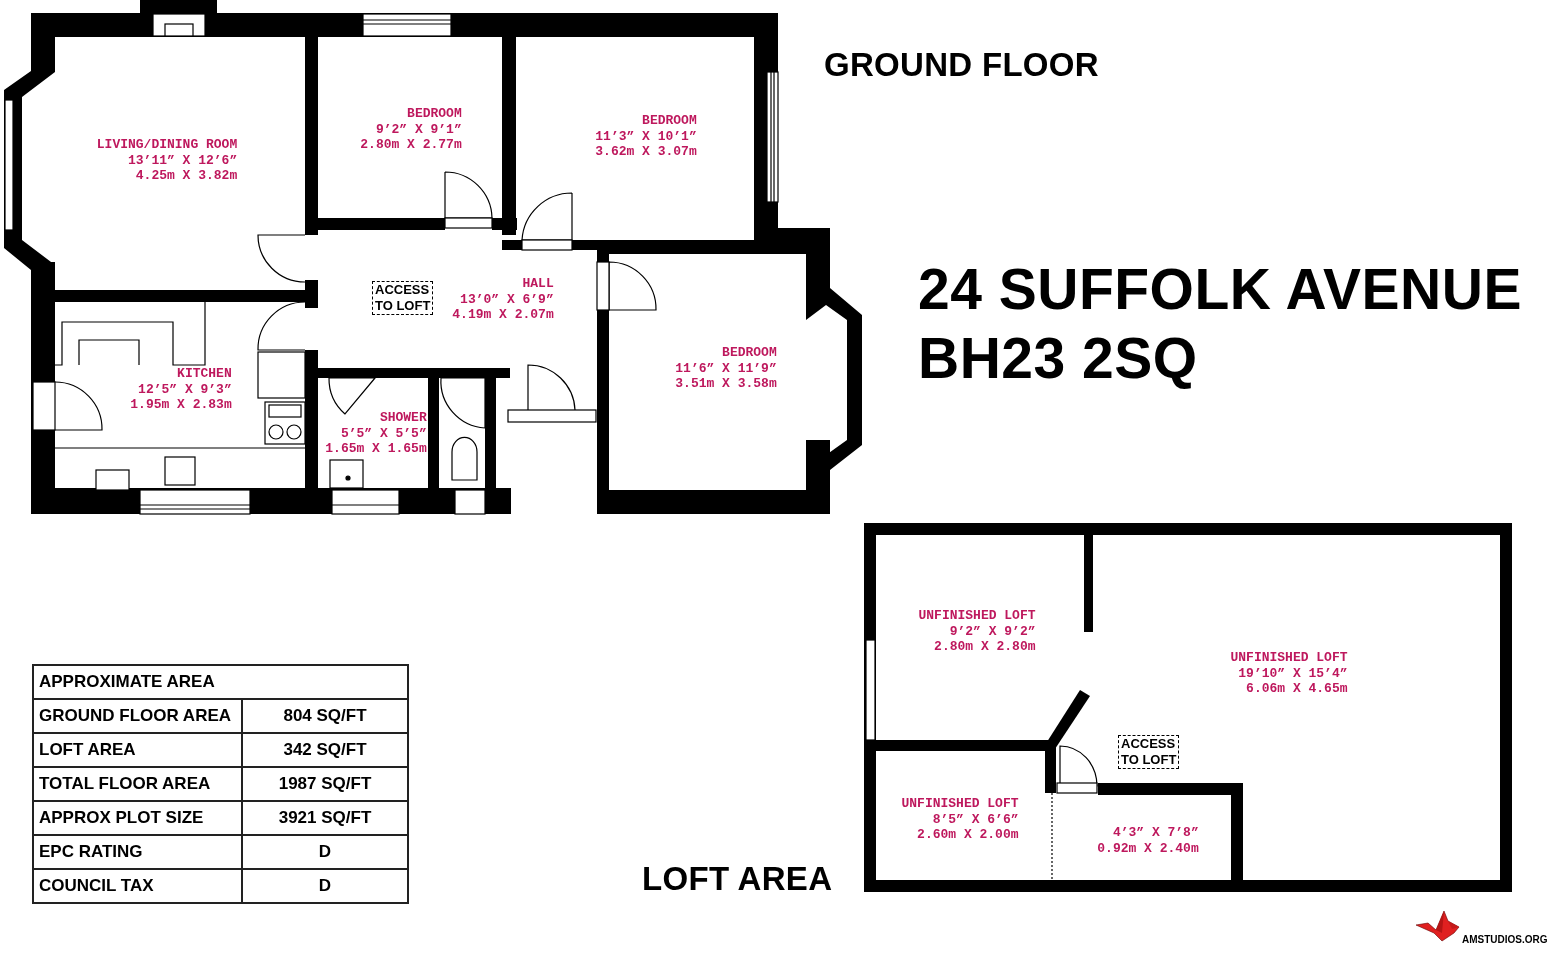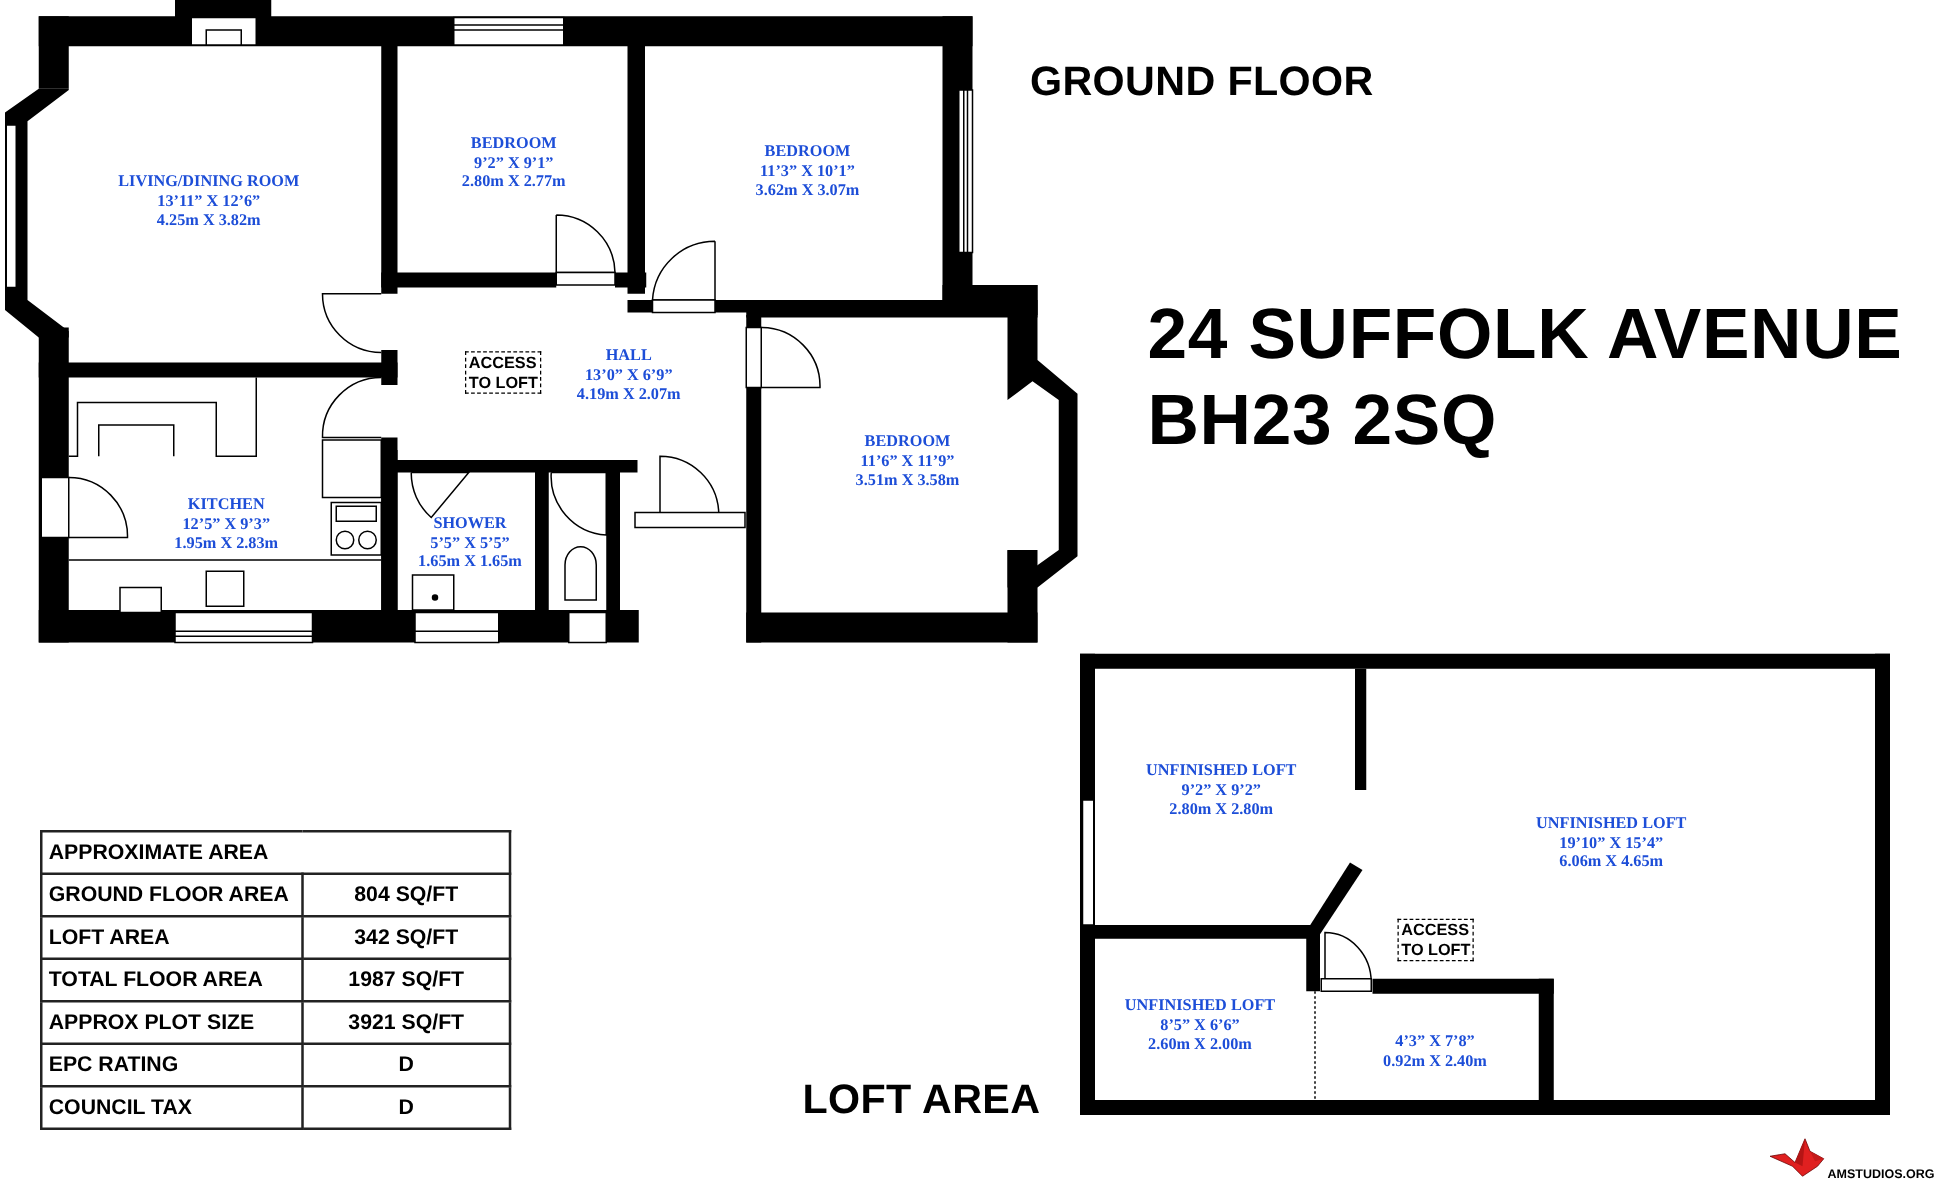--- a/index.html
+++ b/index.html
@@ -1,23 +1,23 @@
 <!DOCTYPE html>
 <html><head>
 <meta charset="utf-8">
 <style>
   html,body{margin:0;padding:0;background:#ffffff;}
   body{width:1549px;height:953px;position:relative;overflow:hidden;font-family:"Liberation Sans",sans-serif;color:#000;}
   svg{position:absolute;left:0;top:0;}
-  .lbl{position:absolute;text-align:center;font-family:Liberation Serif, serif;font-weight:700;font-size:13px;line-height:15.5px;color:#1d4ed8;white-space:nowrap;transform:translateX(-50%);}
+  .lbl{position:absolute;text-align:right;font-family:Liberation Mono, monospace;font-weight:700;font-size:13px;line-height:15.5px;color:#be185d;white-space:nowrap;transform:translateX(-50%);}
   .lbl span{display:block;}
   .access{position:absolute;border:1.5px dashed #000;font-weight:700;font-size:13px;line-height:16px;padding:0 2px;text-align:left;white-space:nowrap;}
   .access span{display:block;}
   .heading{position:absolute;font-weight:700;font-size:33px;letter-spacing:0.3px;white-space:nowrap;}
-  .address{position:absolute;left:918px;top:233px;font-weight:700;font-size:57px;line-height:69px;white-space:nowrap;letter-spacing:0.5px;}
+  .address{position:absolute;left:918px;top:255px;font-weight:700;font-size:57px;line-height:69px;white-space:nowrap;letter-spacing:0.5px;}
   .address span{display:block;}
   table.area{position:absolute;left:32px;top:664px;width:377px;border-collapse:collapse;font-weight:700;font-size:17px;}
   table.area td{border:2px solid #222;height:32px;padding:0 5px;}
   table.area td.val{text-align:center;width:154px;}
   .logo{position:absolute;left:1414px;top:903px;width:135px;height:45px;}
   .logo-text{position:absolute;left:1462px;top:934px;font-weight:700;font-size:10px;white-space:nowrap;}
 </style>
 </head>
 <body>
 
@@ -181,21 +181,21 @@
 </div>
 <div class="lbl" style="left:503px;top:276px;">
   <span>HALL</span>
   <span>13’0” X 6’9”</span>
   <span>4.19m X 2.07m</span>
 </div>
 <div class="access" style="left:372px;top:281px;">
   <span>ACCESS</span>
   <span>TO LOFT</span>
 </div>
-<div class="lbl" style="left:181px;top:395px;">
+<div class="lbl" style="left:181px;top:366px;">
   <span>KITCHEN</span>
   <span>12’5” X 9’3”</span>
   <span>1.95m X 2.83m</span>
 </div>
 <div class="lbl" style="left:376px;top:410px;">
   <span>SHOWER</span>
   <span>5’5” X 5’5”</span>
   <span>1.65m X 1.65m</span>
 </div>
 <div class="lbl" style="left:726px;top:345px;">

